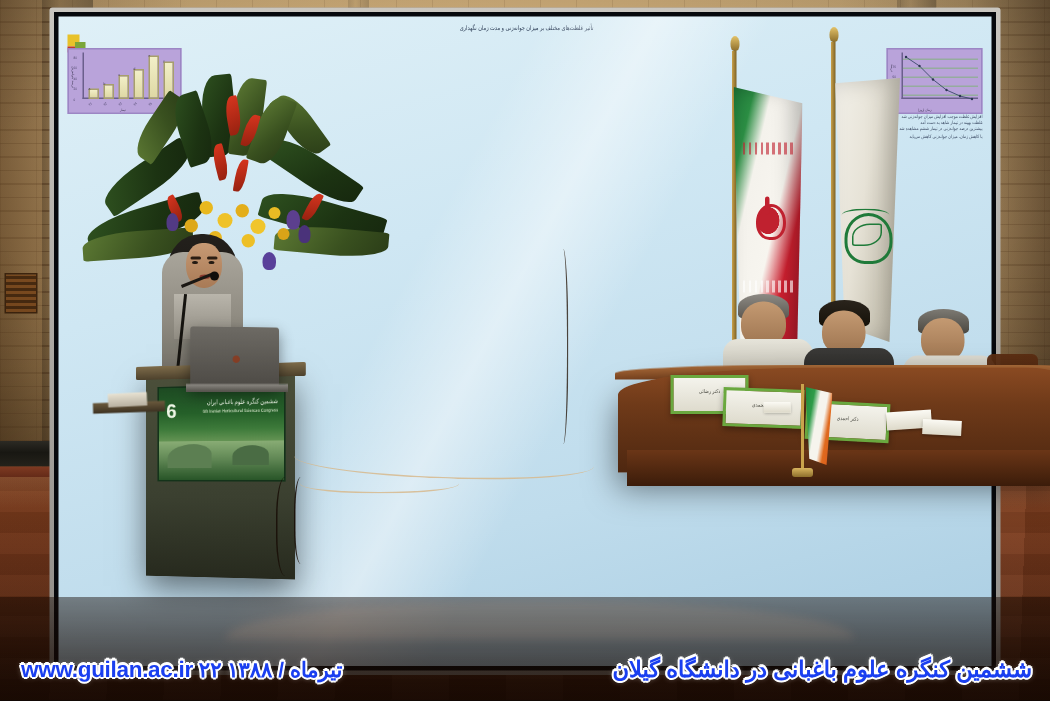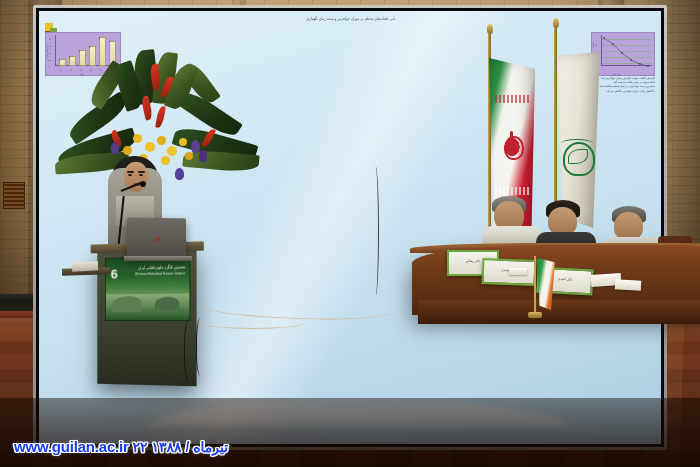--- a/index.html
+++ b/index.html
@@ -471,14 +471,15 @@
   <div class="cable-dark" style="left:196px;top:318px;width:10px;height:58px;"></div>
   <div class="cable" style="left:372px;top:166px;width:6px;height:130px;border:none;border-right:1.4px solid rgba(40,26,14,.8);"></div>
 
   <div class="floor-dark"></div>
   <div class="table-shadow-arc"></div>
 
   <div class="ov ov-left">
     <span>www.guilan.ac.ir</span>
     <span class="fa">۲۲ تیرماه / ۱۳۸۸</span>
   </div>
+  <div class="ov ov-right">ششمین کنگره علوم باغبانی در دانشگاه گیلان</div>
 
 </div>
 
 </body></html>

